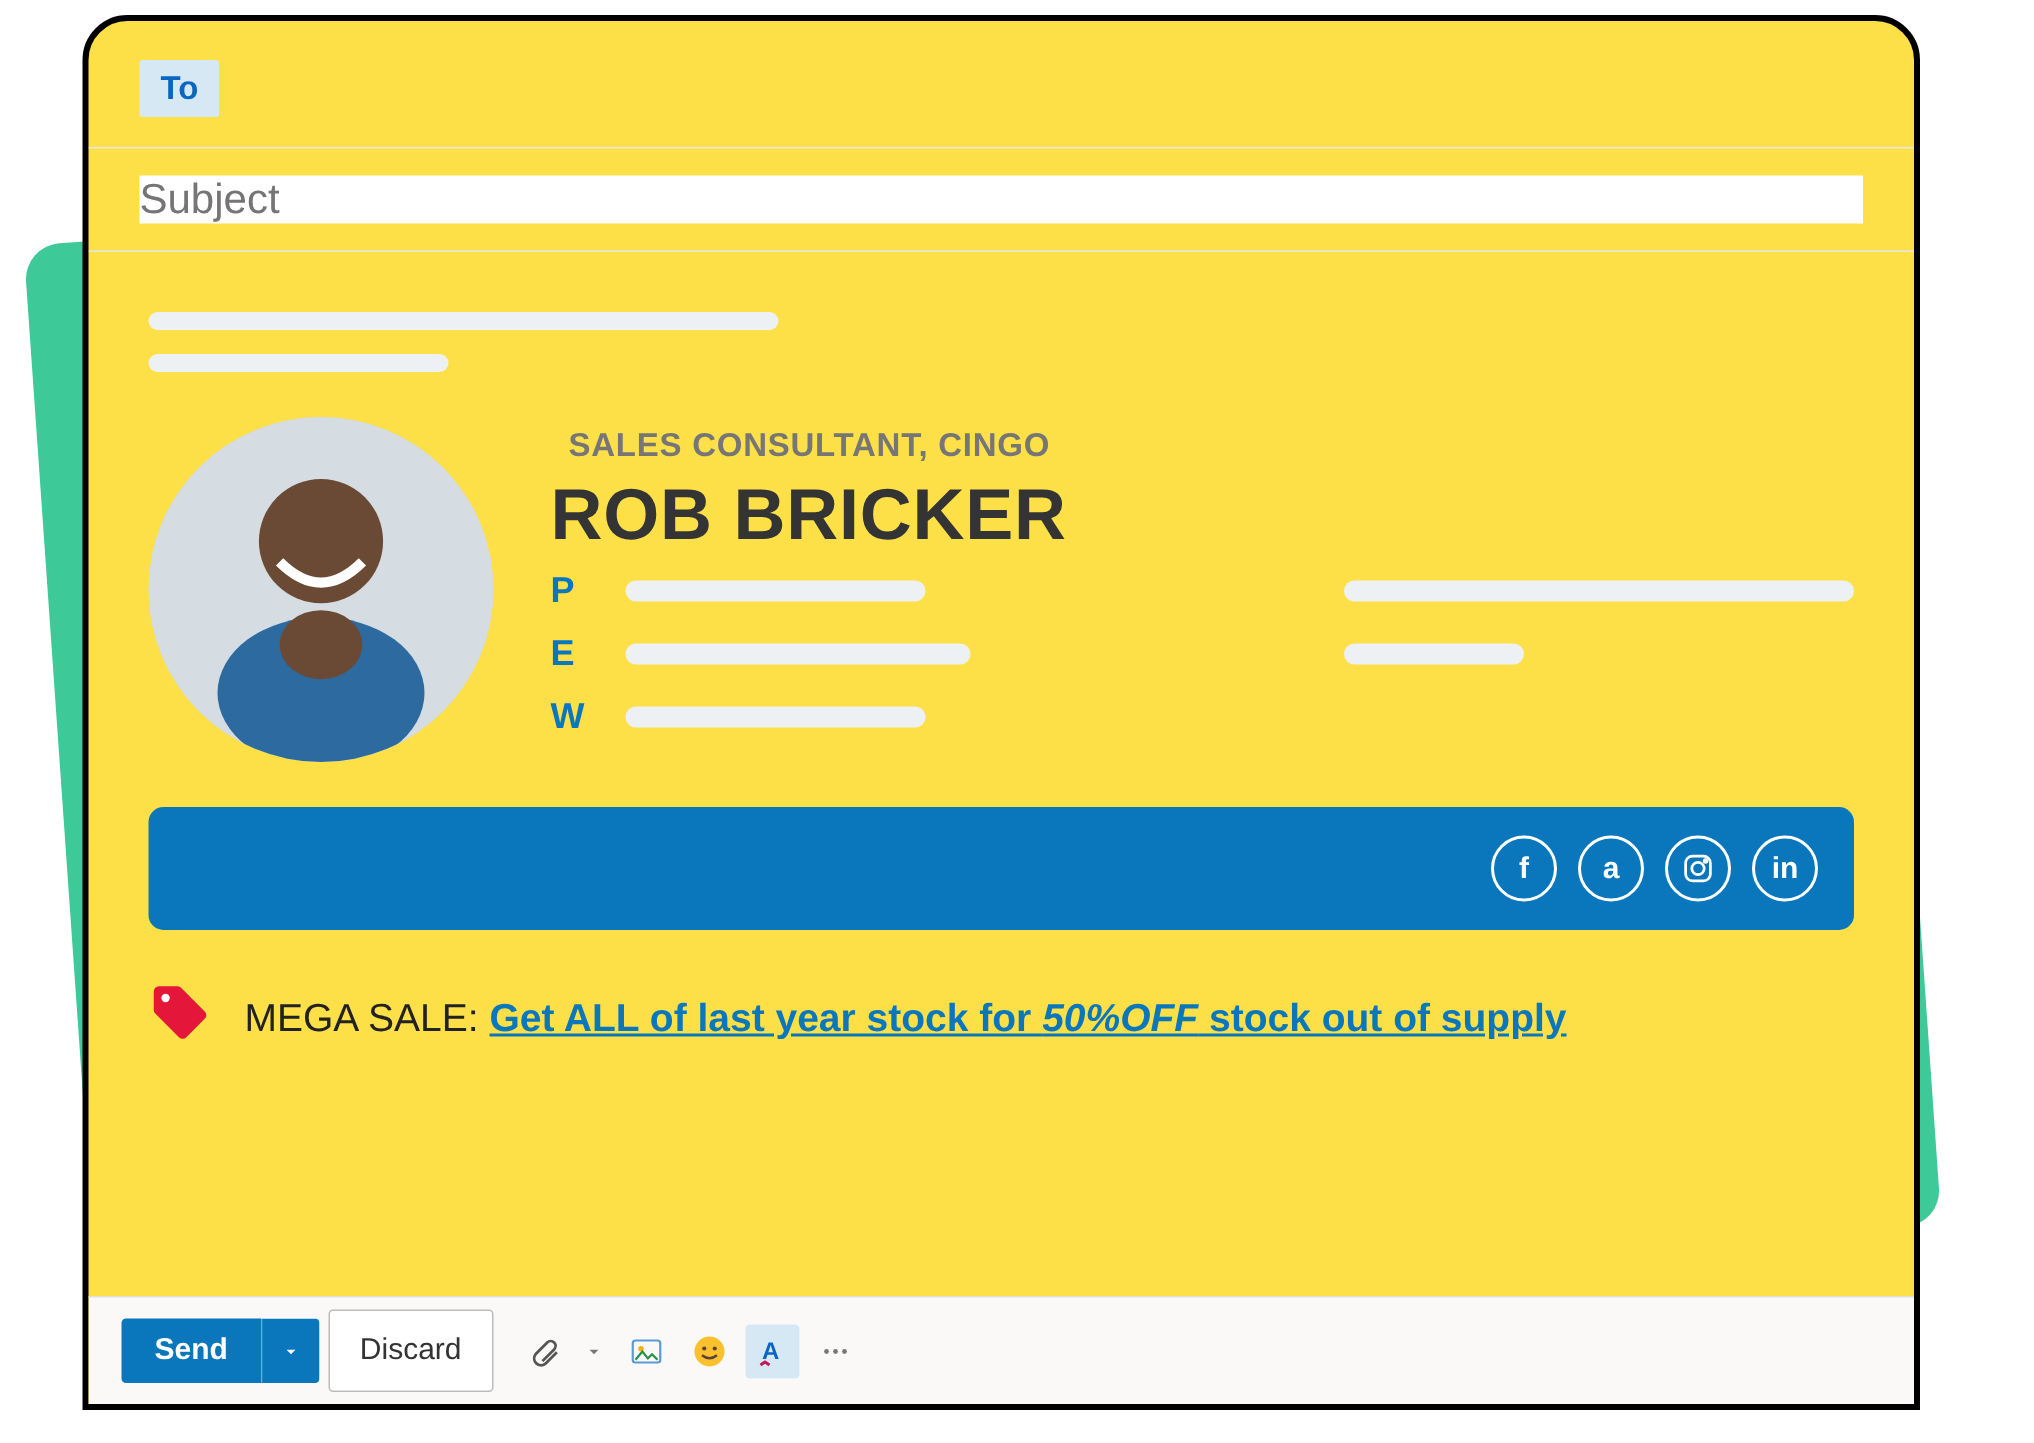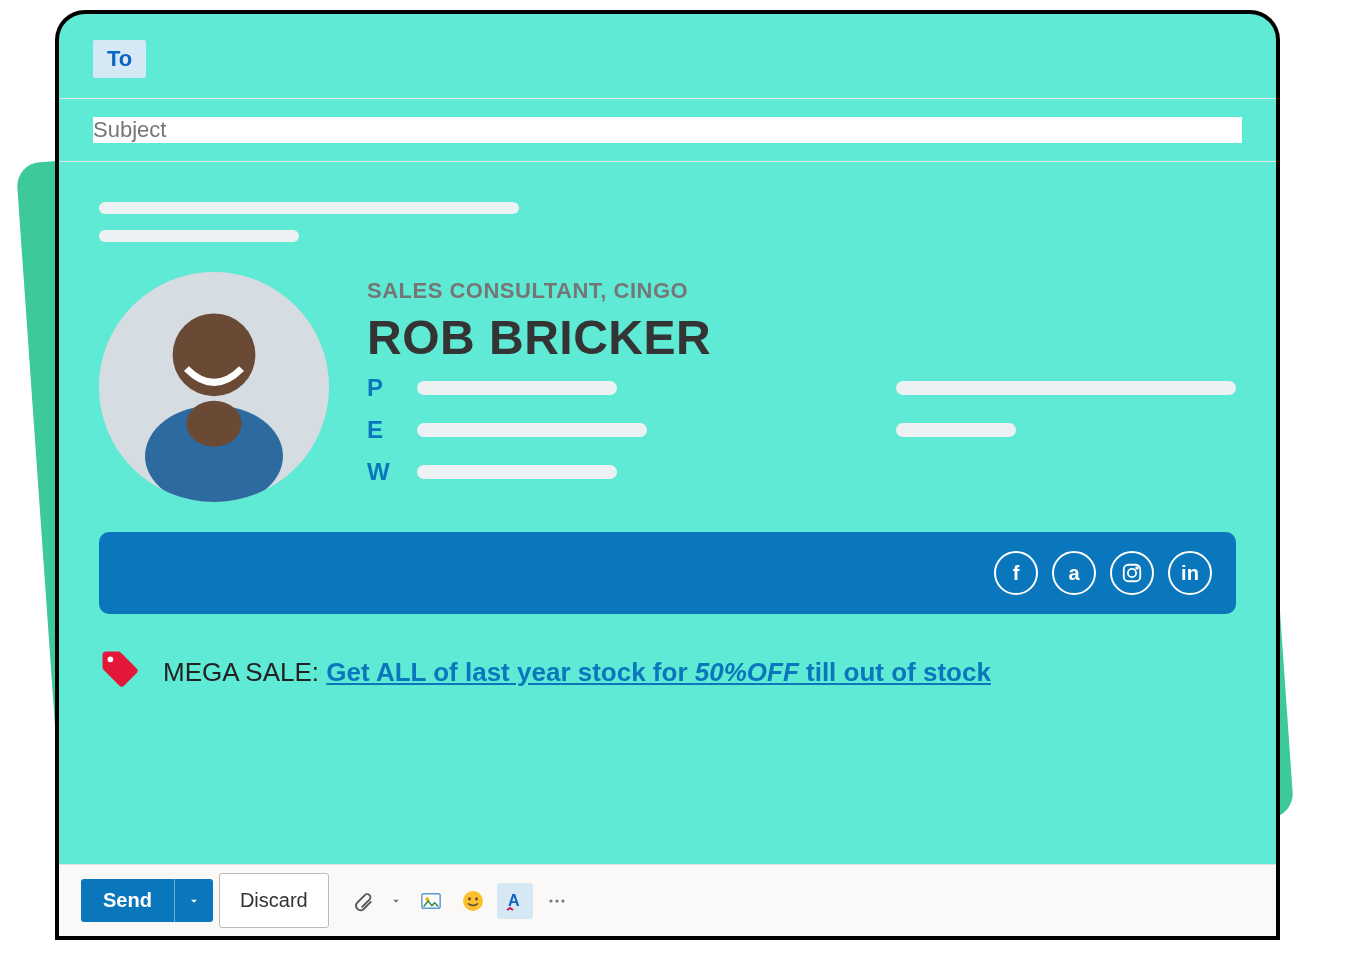--- a/index.html
+++ b/index.html
@@ -14,21 +14,21 @@
     background: #3ec999;
     border-radius: 24px;
     transform: rotate(-4deg);
   }
   .window {
     position: absolute;
     top: 10px;
     left: 55px;
     width: 1225px;
     height: 930px;
-    background: #5eead4;
+    background: #fde047;
     border: 4px solid #000;
     border-radius: 30px 30px 0 0;
     overflow: hidden;
     display: flex;
     flex-direction: column;
   }
   .to-row {
     padding: 26px 34px 20px 34px;
     border-bottom: 1px solid #e6e6e6;
     display: flex;
@@ -41,21 +41,21 @@
     font-size: 22px;
     padding: 6px 14px;
     border-radius: 2px;
   }
   .subject-row {
     padding: 18px 34px;
     border-bottom: 1px solid #e6e6e6;
   }
   .subject-input {
     border: none;
-    font-size: 22px;
+    font-size: 28px;
     color: #999;
     width: 100%;
     outline: none;
   }
   .body-area {
     flex: 1;
     padding: 40px 40px 0 40px;
     overflow: hidden;
   }
   .placeholder-line {
@@ -79,20 +79,21 @@
     overflow: hidden;
   }
   .avatar svg { width: 100%; height: 100%; }
   .sig-text { flex: 1; padding-top: 6px; }
   .sig-title {
     color: #767676;
     font-weight: 700;
     font-size: 22px;
     letter-spacing: 0.5px;
     margin-bottom: 6px;
+    margin-left: 12px;
   }
   .sig-name {
     color: #343434;
     font-weight: 800;
     font-size: 48px;
     letter-spacing: 0.5px;
     margin-bottom: 9px;
   }
   .sig-contacts { display: flex; flex-direction: column; gap: 14px; }
   .sig-contact-row { display: flex; align-items: center; gap: 22px; }
@@ -270,21 +271,21 @@
       <div class="promo">
         <span class="tag-icon">
           <svg width="42" height="42" viewBox="0 0 24 24">
               <path fill="#e4163a" d="M21.41 11.58l-9-9A2 2 0 0 0 11 2H4a2 2 0 0 0-2 2v7a2 2 0 0 0 .59 1.41l9 9a2 2 0 0 0 2.83 0l7-7a2 2 0 0 0 0-2.83z"></path>
               <circle cx="6.5" cy="6.5" r="1.6" fill="#fff"></circle>
             </svg>
         </span>
         <span>
           <span class="promo-label">MEGA SALE:</span>
           <span> </span>
-          <a class="promo-link"><span>Get ALL of last year stock for </span><em>50%OFF</em><span> till out of stock</span></a>
+          <a class="promo-link"><span>Get ALL of last year stock for </span><em>50%OFF</em><span> stock out of supply</span></a>
         </span>
       </div>
     </div>
 
     <div class="toolbar">
       <div class="send-group">
         <button class="send-btn">Send</button>
         <button class="send-dd">
           <svg width="14" height="14" viewBox="0 0 24 24">
               <path fill="#fff" d="M7 10l5 5 5-5z"></path>

